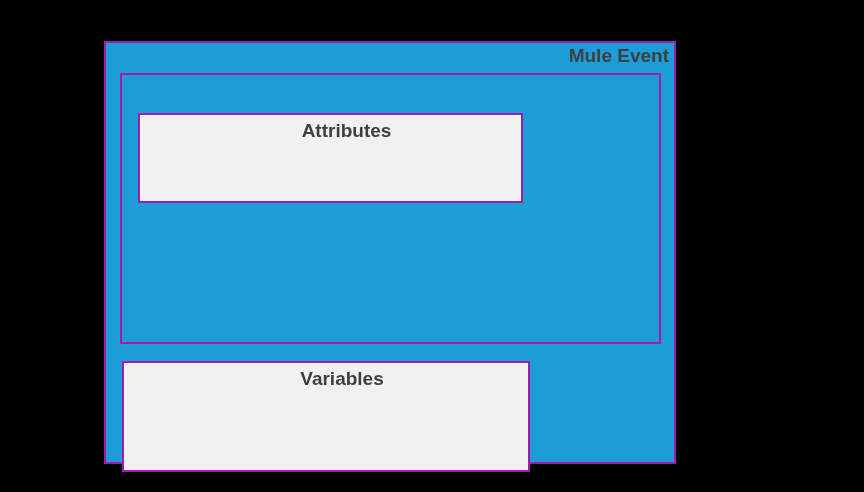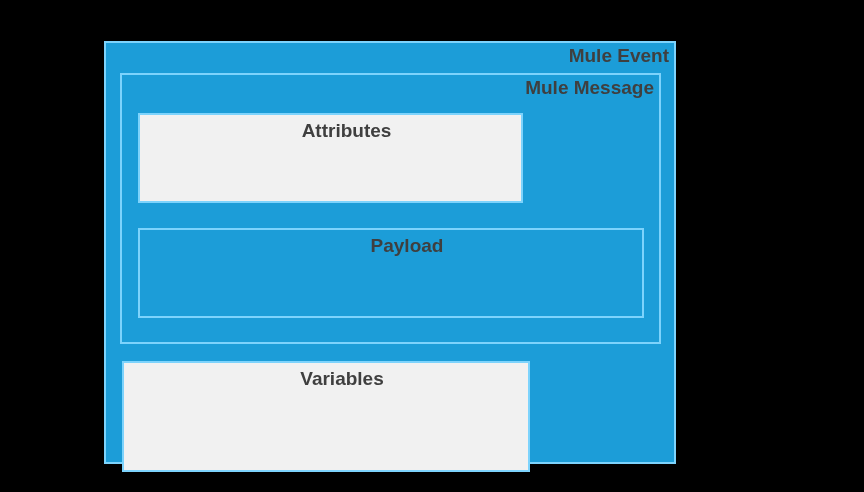--- a/index.html
+++ b/index.html
@@ -11,21 +11,21 @@
     position: relative;
     width: 864px;
     height: 492px;
     background: #000000;
     overflow: hidden;
     font-family: "Liberation Sans", sans-serif;
   }
   .box {
     position: absolute;
     box-sizing: border-box;
-    border: 2px solid #7dd3fc;
+    border: 2px solid #a21caf;
   }
   .blue-fill  { background: #1c9dd8; }
   .gray-fill  { background: #f1f1f1; }
   .box-label {
     color: #3f3f3f;
     font-weight: bold;
     font-size: 19px;
     line-height: 1.15;
     white-space: nowrap;
   }
@@ -81,29 +81,25 @@
 </style>
 </head>
 <body>
 
 <div class="canvas">
 
   <div class="box blue-fill mule-event">
     <div class="box-label label-top-right">Mule Event</div>
 
     <div class="box blue-fill mule-message">
-      <div class="box-label label-top-right">Mule Message</div>
 
       <div class="box gray-fill attributes-box">
         <div class="box-label label-top-center">Attributes</div>
       </div>
 
-      <div class="box blue-fill payload-box">
-        <div class="box-label label-top-center">Payload</div>
-      </div>
     </div>
 
     <div class="box gray-fill variables-box">
       <div class="box-label label-top-center">Variables</div>
     </div>
   </div>
 
 </div>
 
 </body></html>

